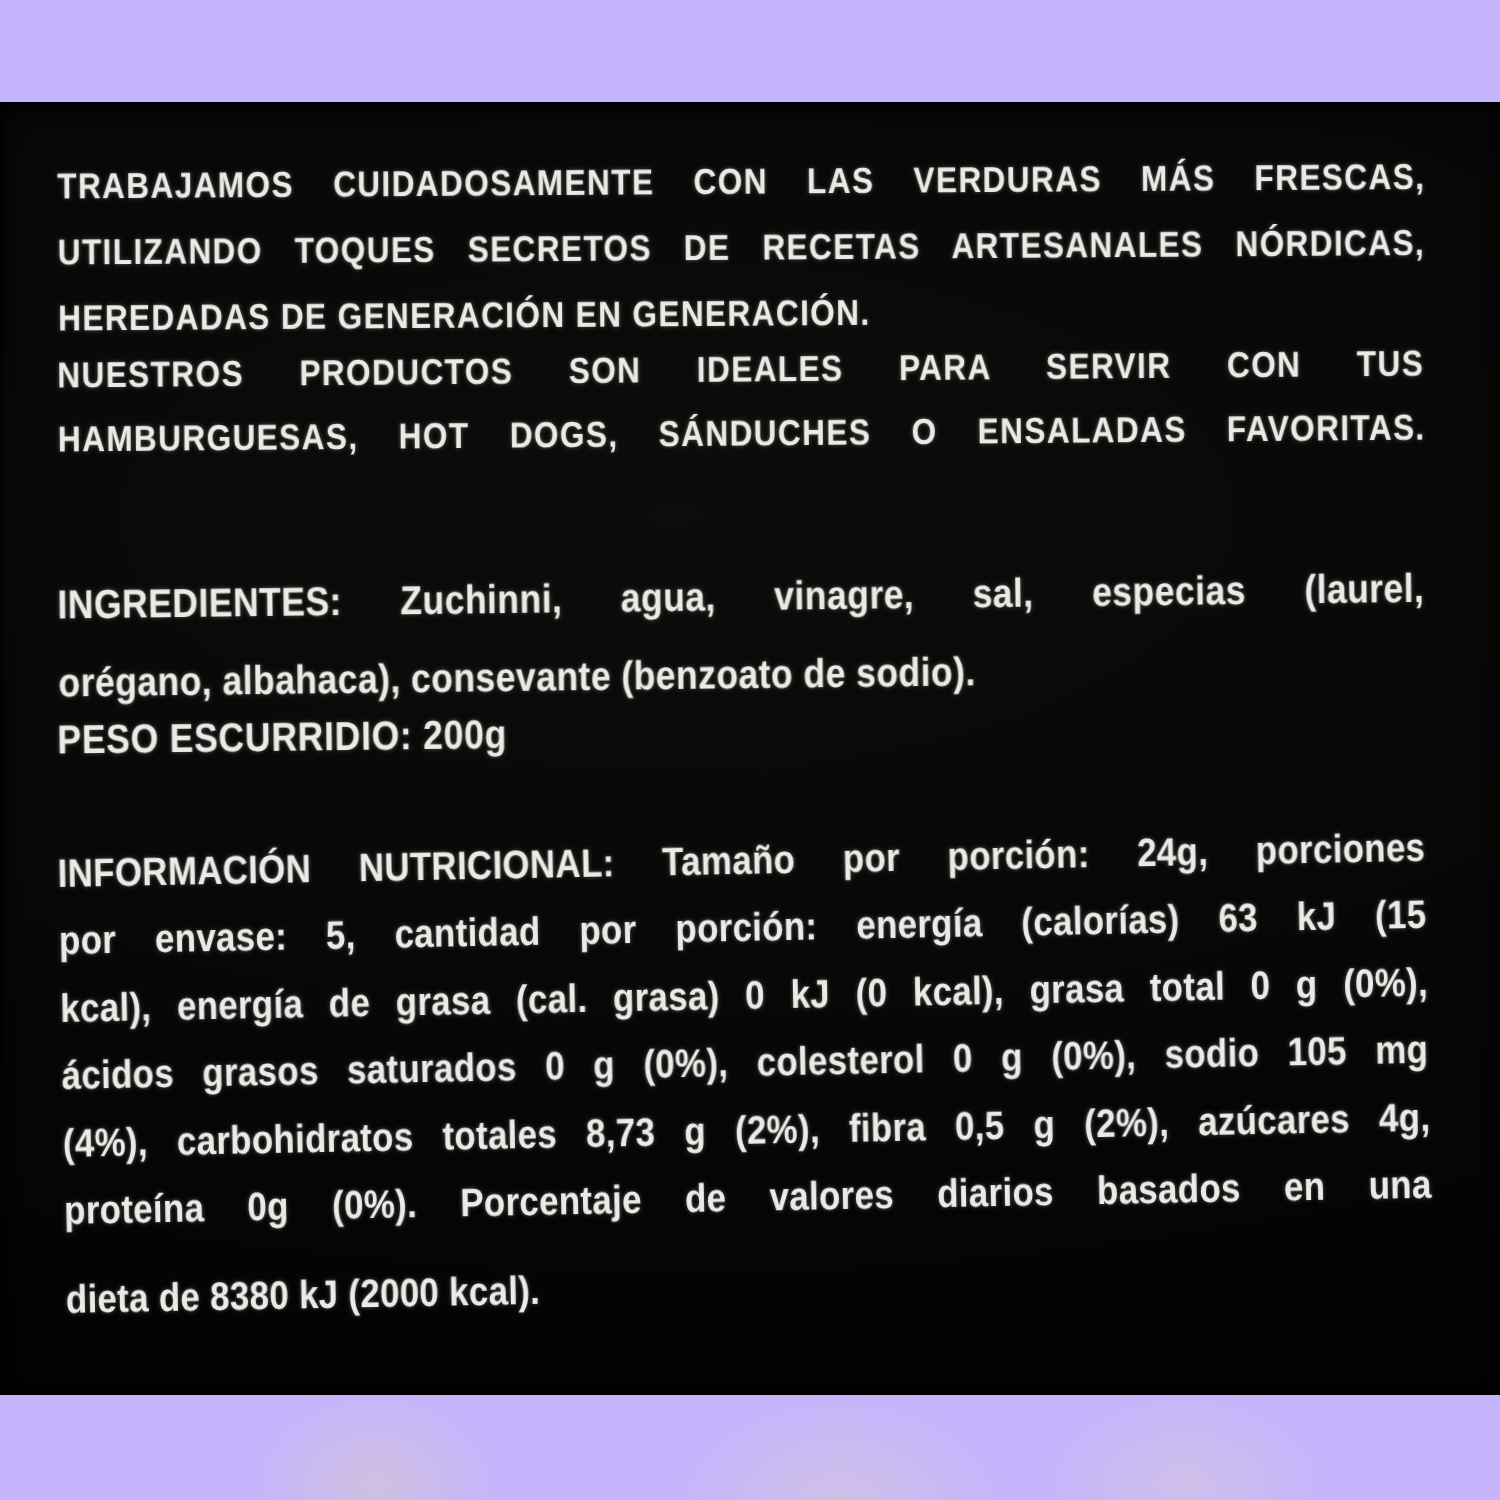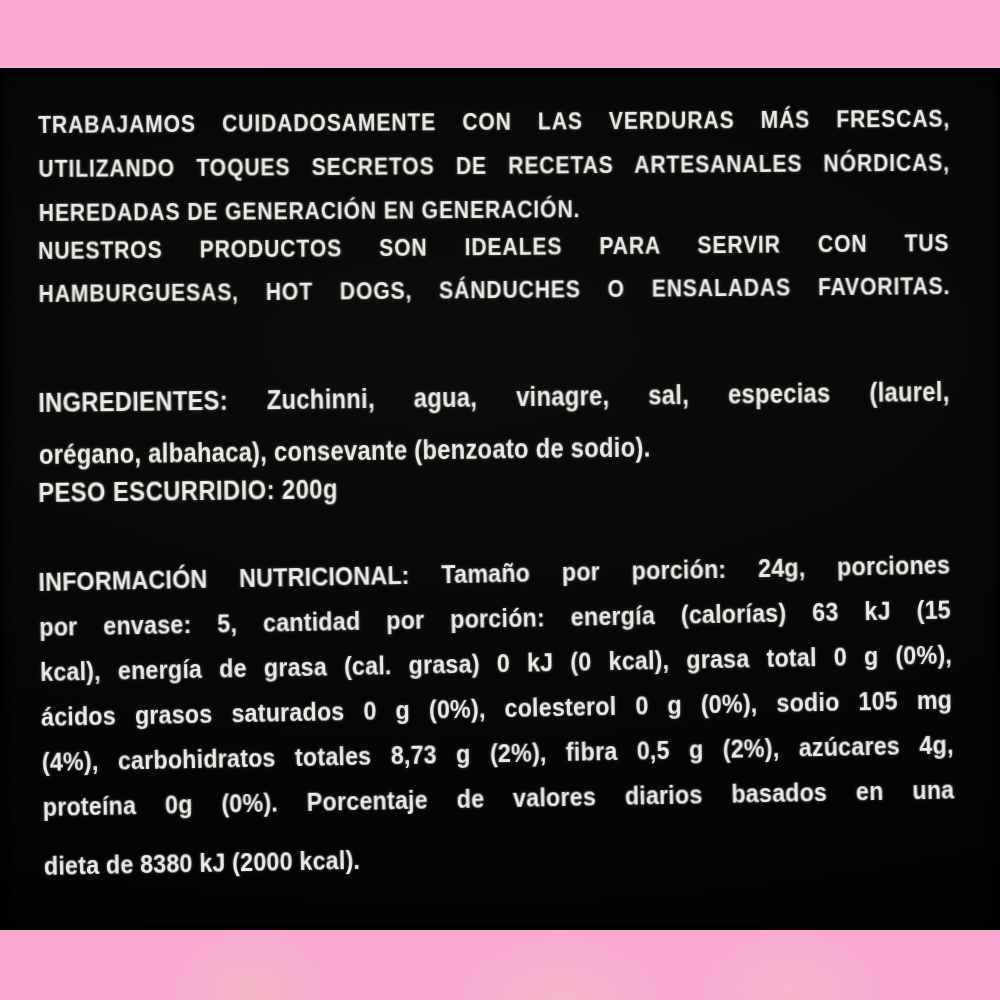--- a/index.html
+++ b/index.html
@@ -5,21 +5,21 @@
   html, body { margin: 0; padding: 0; }
   body {
     width: 1000px; height: 1000px;
     background: #fdfdfc;
     font-family: "Liberation Sans", sans-serif;
     overflow: hidden;
   }
   .page {
     position: relative;
     width: 1000px; height: 1000px;
-    background: #f9a8d4;
+    background: #c4b5fd;
   }
   .label {
     position: absolute;
     left: 0; top: 68px;
     width: 1000px; height: 862px;
     background:
       radial-gradient(ellipse 1300px 600px at 45% 32%, #0c0c0a 0%, #060606 65%, #030303 100%);
     box-shadow: inset 0 6px 10px rgba(0,0,0,0.8), inset 0 -4px 8px rgba(0,0,0,0.8);
     overflow: hidden;
     color: #eceae6;

